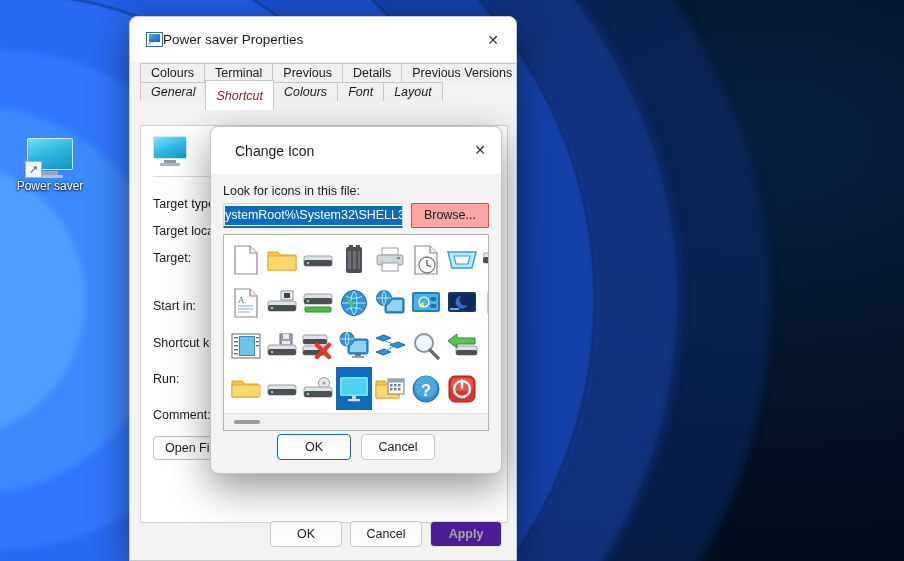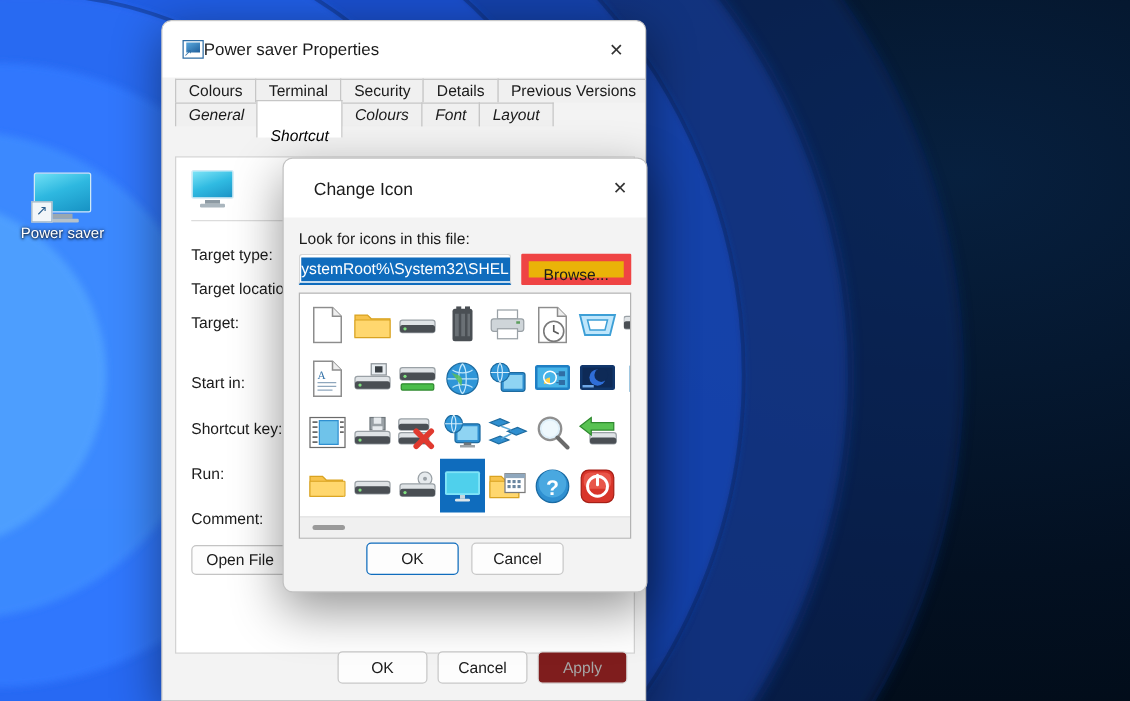--- a/index.html
+++ b/index.html
@@ -139,26 +139,26 @@
     background: #f0f0f0;
     margin-right: -1px;
     white-space: nowrap;
     cursor: default;
     box-sizing: border-box;
     height: 19px;
     line-height: 12px;
   }
   .tab.selected {
     background: #ffffff;
-    color: #000000;
+    color: #7f1d1d;
     position: relative;
     z-index: 3;
     height: 30px;
     margin-top: -2px;
-    padding-top: 22px;
+    padding-top: 9px;
   }
 
   
   #tabpanel {
     position: absolute;
     left: 10px; top: 108px;
     width: 368px; height: 398px;
     background: #ffffff;
     border: 1px solid #d3d3d3;
     box-sizing: border-box;
@@ -222,26 +222,26 @@
     min-width: 72px;
     text-align: center;
     padding: 5px 12px;
     border: 1px solid #c8c8c8;
     border-radius: 4px;
     background: #fdfdfd;
     color: #1b1b1b;
     cursor: default;
     box-sizing: border-box;
   }
-  .winbtn.disabled { color: #a6a6a6; background: #7f1d1d; border-color:#dcdcdc; }
+  .winbtn.disabled { color: #a6a6a6; background: #4c1d95; border-color:#dcdcdc;font-weight:bold; }
 
   
   #changeicon {
     position: absolute;
-    left: 226px; top: 126px;
+    left: 210px; top: 126px;
     width: 292px; height: 348px;
     background: #f3f3f3;
     border: 1px solid #c2c2c2;
     border-radius: 8px;
     box-shadow: 0 14px 40px rgba(0,0,0,.42);
     box-sizing: border-box;
     overflow: hidden;
   }
   #ci-titlebar {
     height: 47px;
@@ -290,23 +290,23 @@
     padding: 1px 0 2px;
     line-height: 16px;
   }
   .caret {
     display:inline-block; width:1px; height:15px; background:#1b1b1b;
     vertical-align:middle; margin-left:1px;
   }
   #ci-browse {
     font-size: 12.5px;
     padding: 4px 12px;
-    border: 6px solid #ef4444;
+    border: 1px solid #ef4444;
     border-radius: 1px;
-    background:#eab308; color:#1b1b1b;
+    background:#fca5a5; color:#1b1b1b;
     cursor: default;
     white-space: nowrap;
     align-self: flex-start;
     height: 25px;
     box-sizing: border-box;
     line-height: 15px;
   }
 
   
   #ci-gridbox {
@@ -442,21 +442,21 @@
         <div class="tbicon-arrow">↗</div>
       </div>
       <div id="props-title-text">Power saver Properties</div>
       <div id="props-close">✕</div>
     </div>
 
     <div id="tabstrip">
       <div class="tabrow row1">
         <div class="tab">Colours</div>
         <div class="tab">Terminal</div>
-        <div class="tab">Security</div>
+        <div class="tab">Previous</div>
         <div class="tab">Details</div>
         <div class="tab">Previous Versions</div>
       </div>
       <div class="tabrow row2">
         <div class="tab">General</div>
         <div class="tab selected">Shortcut</div>
         <div class="tab">Colours</div>
         <div class="tab">Font</div>
         <div class="tab">Layout</div>
       </div>

